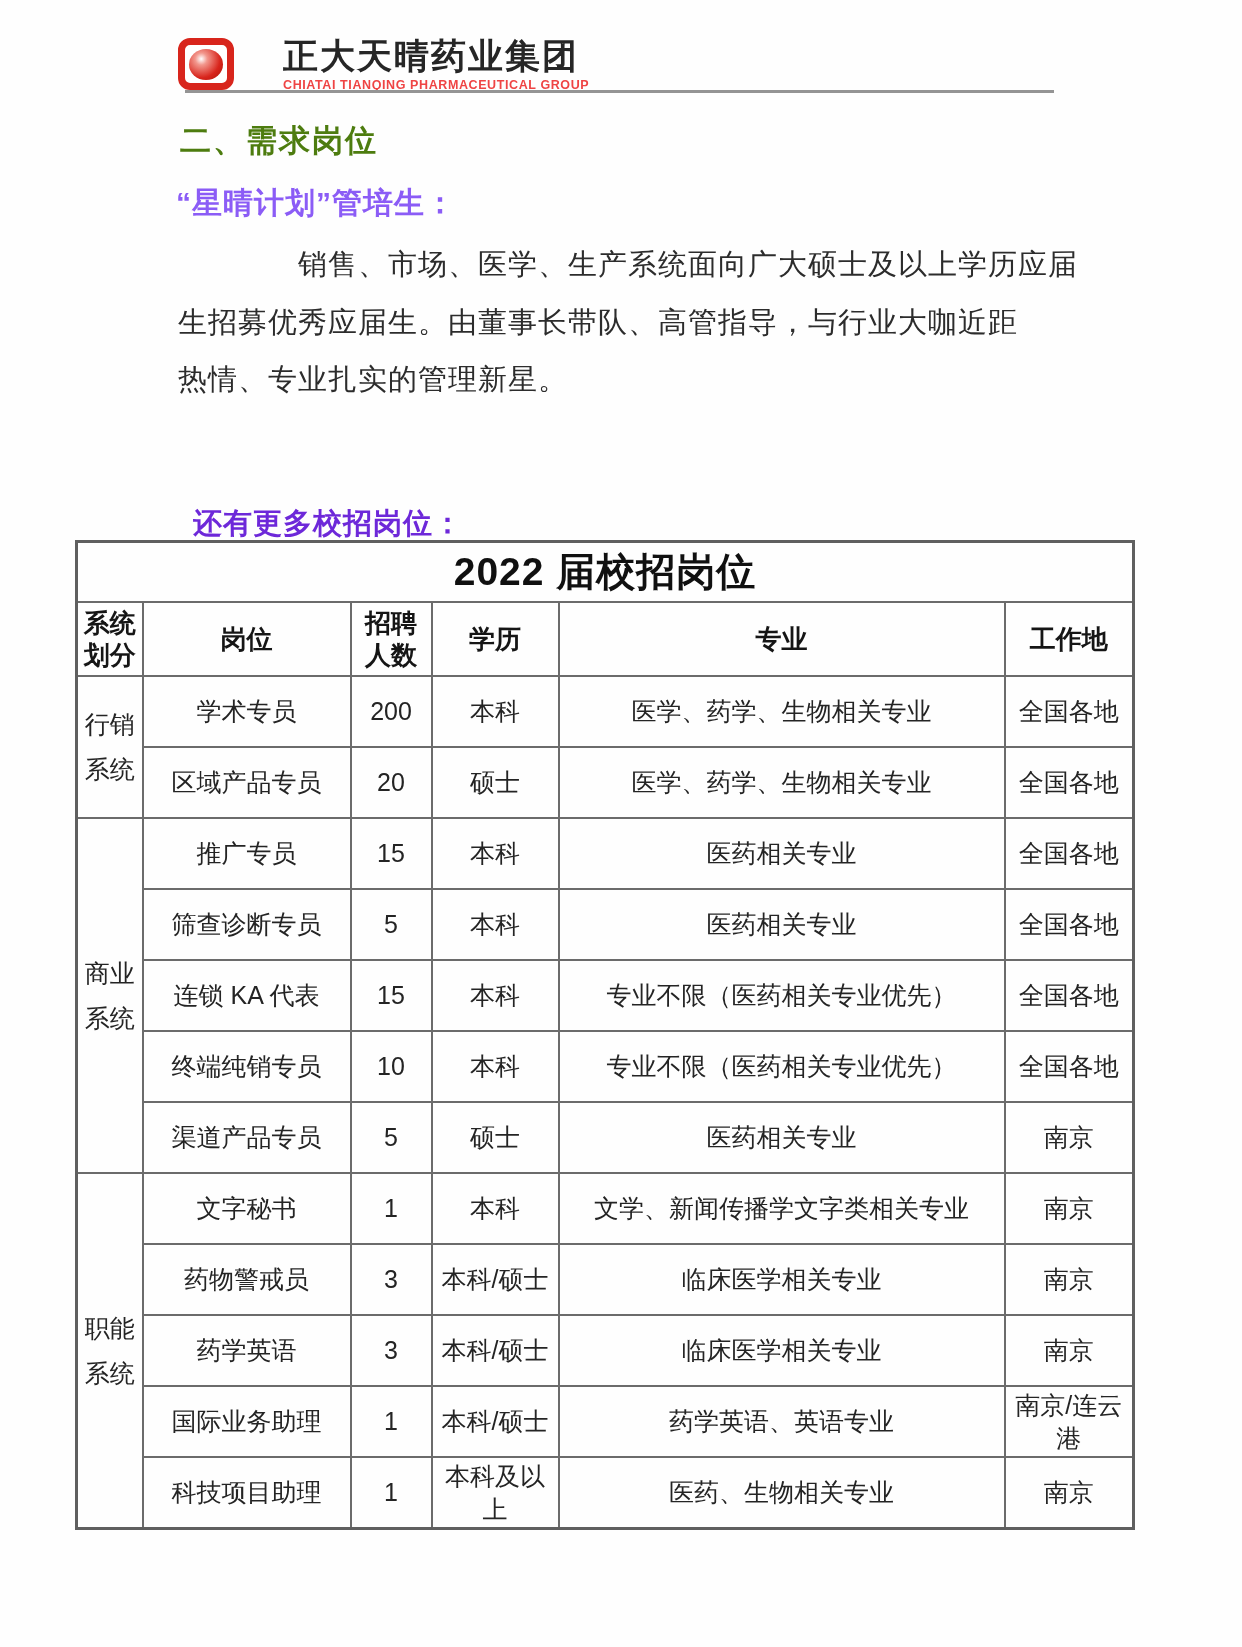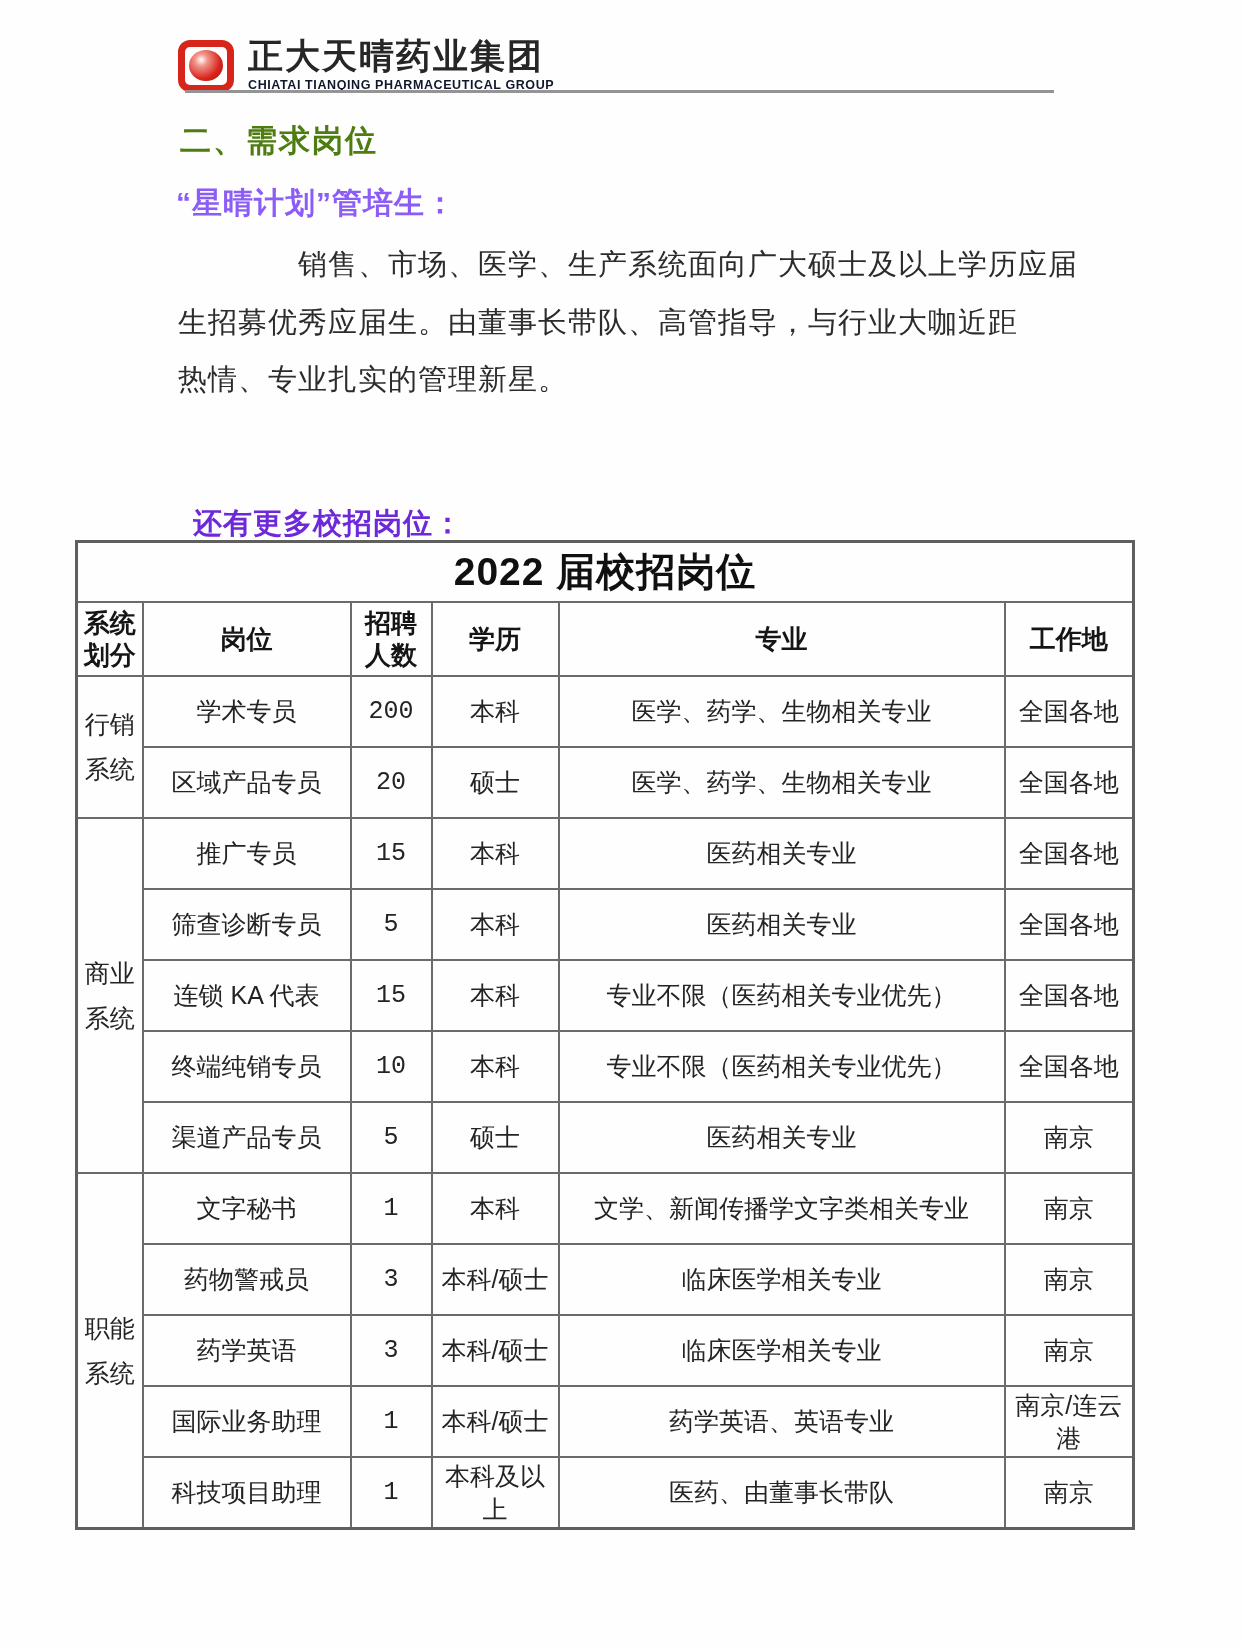--- a/index.html
+++ b/index.html
@@ -1,50 +1,50 @@
 <!DOCTYPE html>
 <html><head>
 <meta charset="utf-8">
 <style>
   html,body{margin:0;padding:0;background:#e9e9e9;}
   .page{
     position:relative;width:1242px;height:1647px;background:#fefefe;
     font-family:"Liberation Sans",sans-serif;color:#222;overflow:hidden;margin:0 auto;
   }
   
-  .logo-row{position:absolute;left:178px;top:38px;display:flex;align-items:flex-end;}
+  .logo-row{position:absolute;left:178px;top:38px;display:flex;align-items:flex-start;gap:35px;}
   .logo-mark{
     width:42px;height:38px;border:7px solid #d8251c;border-radius:12px;background:#fff;
     display:flex;align-items:center;justify-content:center;margin-right:14px;
   }
   .logo-ball{
     width:34px;height:31px;border-radius:50%;
     background:radial-gradient(circle at 36% 32%, #ffffff 0%, #f2978d 20%, #d8251c 62%, #a81106 100%);
   }
   .logo-text{display:flex;flex-direction:column;}
   .logo-cn{font-size:35px;font-weight:700;color:#262626;letter-spacing:2px;line-height:1.05;}
-  .logo-en{font-size:12.5px;font-weight:700;color:#0f172a;letter-spacing:.6px;margin-top:3px;white-space:nowrap;}
+  .logo-en{font-size:12.5px;font-weight:700;color:#ef4444;letter-spacing:.6px;margin-top:3px;white-space:nowrap;}
   .logo-rule{position:absolute;left:185px;top:90px;width:869px;height:3px;background:#949494;}
   
   .sec{position:absolute;left:180px;top:120px;margin:0;font-size:31px;font-weight:800;color:#4d7c0f;letter-spacing:2px;}
   .sub{position:absolute;left:176px;top:183px;margin:0;font-size:30px;font-weight:800;color:#8b5cf6;letter-spacing:1px;}
   .para{position:absolute;left:178px;top:236px;width:900px;font-size:29px;color:#2c2c2c;}
   .para .pline{line-height:57.5px;white-space:nowrap;letter-spacing:1px;}
   .para .pline:first-child{text-indent:60px;text-align:right;}
   .more{position:absolute;left:178px;top:489px;margin:15px;font-size:29px;font-weight:800;color:#6d28d9;letter-spacing:1px;}
   
   table.jobs{
     position:absolute;left:75px;top:540px;width:1057px;table-layout:fixed;
     border-collapse:collapse;border:3px solid #5f5f5f;
   }
   table.jobs td{border:2px solid #6b6b6b;text-align:center;vertical-align:middle;color:#242424;padding:0 4px;overflow:hidden;}
   tr.title-row td{height:58px;font-size:39px;font-weight:700;color:#101010;letter-spacing:1px;}
   tr.head-row td{height:72px;font-size:26px;font-weight:700;color:#151515;line-height:1.25;}
   tr.data-row td{height:69px;font-size:25px;}
-  td.cnt{font-family:Liberation Mono, monospace;font-size:27px;}
+  td.cnt{font-family:Liberation Sans, sans-serif;font-size:27px;}
   td.group-cell{font-size:24px;padding:0;}
   td.group-cell div{line-height:1.15;margin:16px 0;}
   tr.head-row td div{line-height:1.25;}
 </style>
 </head>
 <body>
 
 <div class="page">
 
   <header class="logo-row">
@@ -182,19 +182,19 @@
           <td class="pos">国际业务助理</td>
           <td class="cnt">1</td>
           <td class="deg">本科/硕士</td>
           <td class="maj">药学英语、英语专业</td>
           <td class="loc">南京/连云港</td>
         </tr>
         <tr class="data-row">
           <td class="pos">科技项目助理</td>
           <td class="cnt">1</td>
           <td class="deg">本科及以上</td>
-          <td class="maj">医药、由董事长带队</td>
+          <td class="maj">医药、生物相关专业</td>
           <td class="loc">南京</td>
         </tr>
       </tbody>
     </table>
 
 </div>
 
 </body></html>

